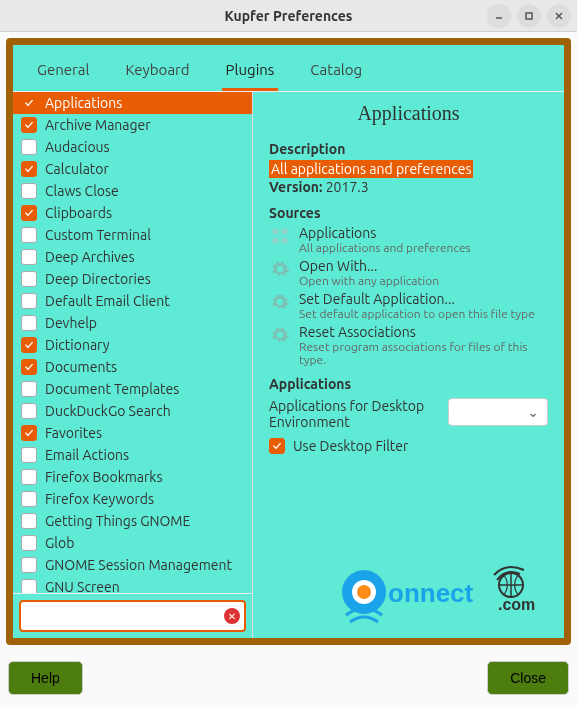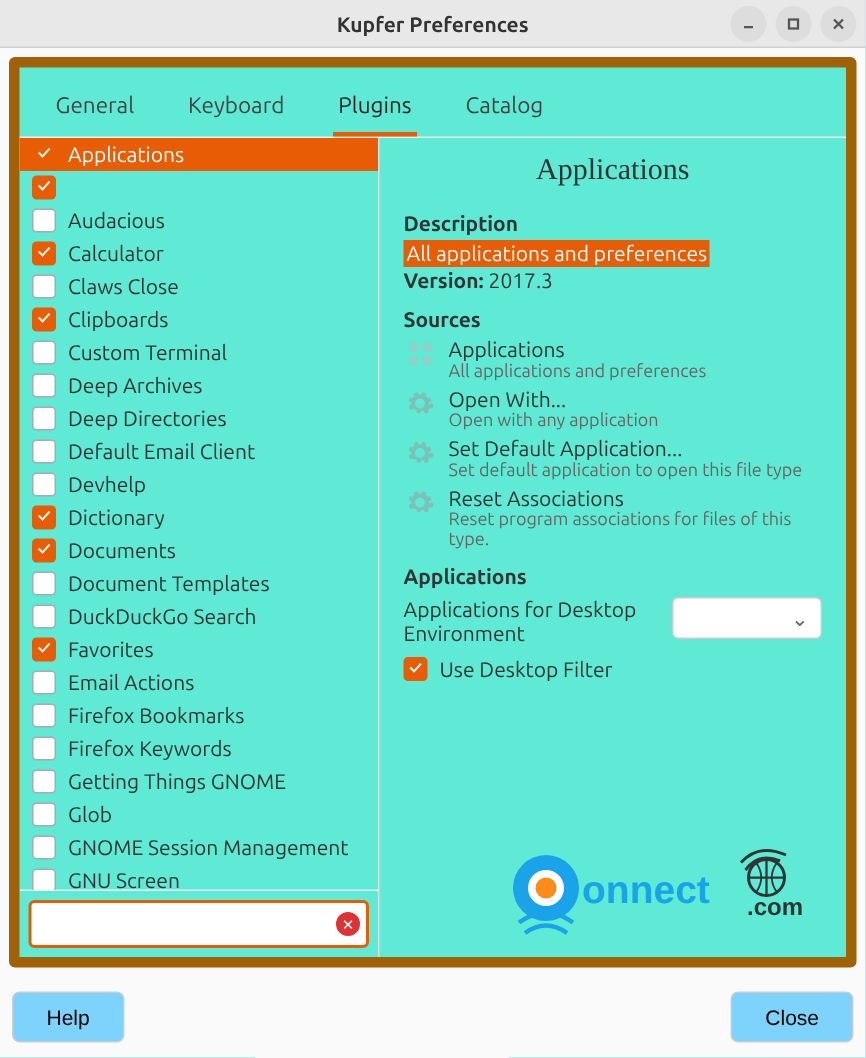--- a/index.html
+++ b/index.html
@@ -49,21 +49,21 @@
   .config-label { flex: 1; font-size: 14px; color: #333; }
   .combo { width: 100px; height: 28px; border: 1px solid #ccc; border-radius: 4px; display: flex; align-items: center; justify-content: flex-end; padding: 0 8px; cursor: pointer; background: #fff; }
   .combo::after { content: "⌄"; color: #666; font-size: 14px; }
   
   .filter-row { display: flex; align-items: center; gap: 8px; margin-top: 8px; }
   
   .logo-area { position: absolute; bottom: 8px; right: 8px; width: 230px; height: 70px; display: flex; align-items: center; justify-content: center; }
   .logo-area svg { width: 100%; height: 100%; }
   
   .button-bar { display: flex; justify-content: space-between; padding: 10px 8px; }
-  .btn { border: 1px solid #ccc; background: #7dd3fc; border-radius: 5px; padding: 8px 22px; cursor: pointer; font-size: 14px; }
+  .btn { border: 1px solid #ccc; background: #4d7c0f; border-radius: 5px; padding: 8px 22px; cursor: pointer; font-size: 14px; }
   
   .gear { width: 20px; height: 20px; }
 </style>
 </head>
 <body>
 
 <div class="titlebar">
   <span class="title">Kupfer Preferences</span>
   <div class="window-controls">
     <div class="win-btn">
@@ -97,20 +97,21 @@
   <div class="body-area">
 
     <div class="plugin-list">
       <div class="list-scroll" id="plugin-list">
           <div class="plugin-row selected">
             <div class="checkbox checked"></div>
             <span>Applications</span>
           </div>
           <div class="plugin-row">
             <div class="checkbox checked"></div>
+            <span>Archive Manager</span>
           </div>
           <div class="plugin-row">
             <div class="checkbox"></div>
             <span>Audacious</span>
           </div>
           <div class="plugin-row">
             <div class="checkbox checked"></div>
             <span>Calculator</span>
           </div>
           <div class="plugin-row">

